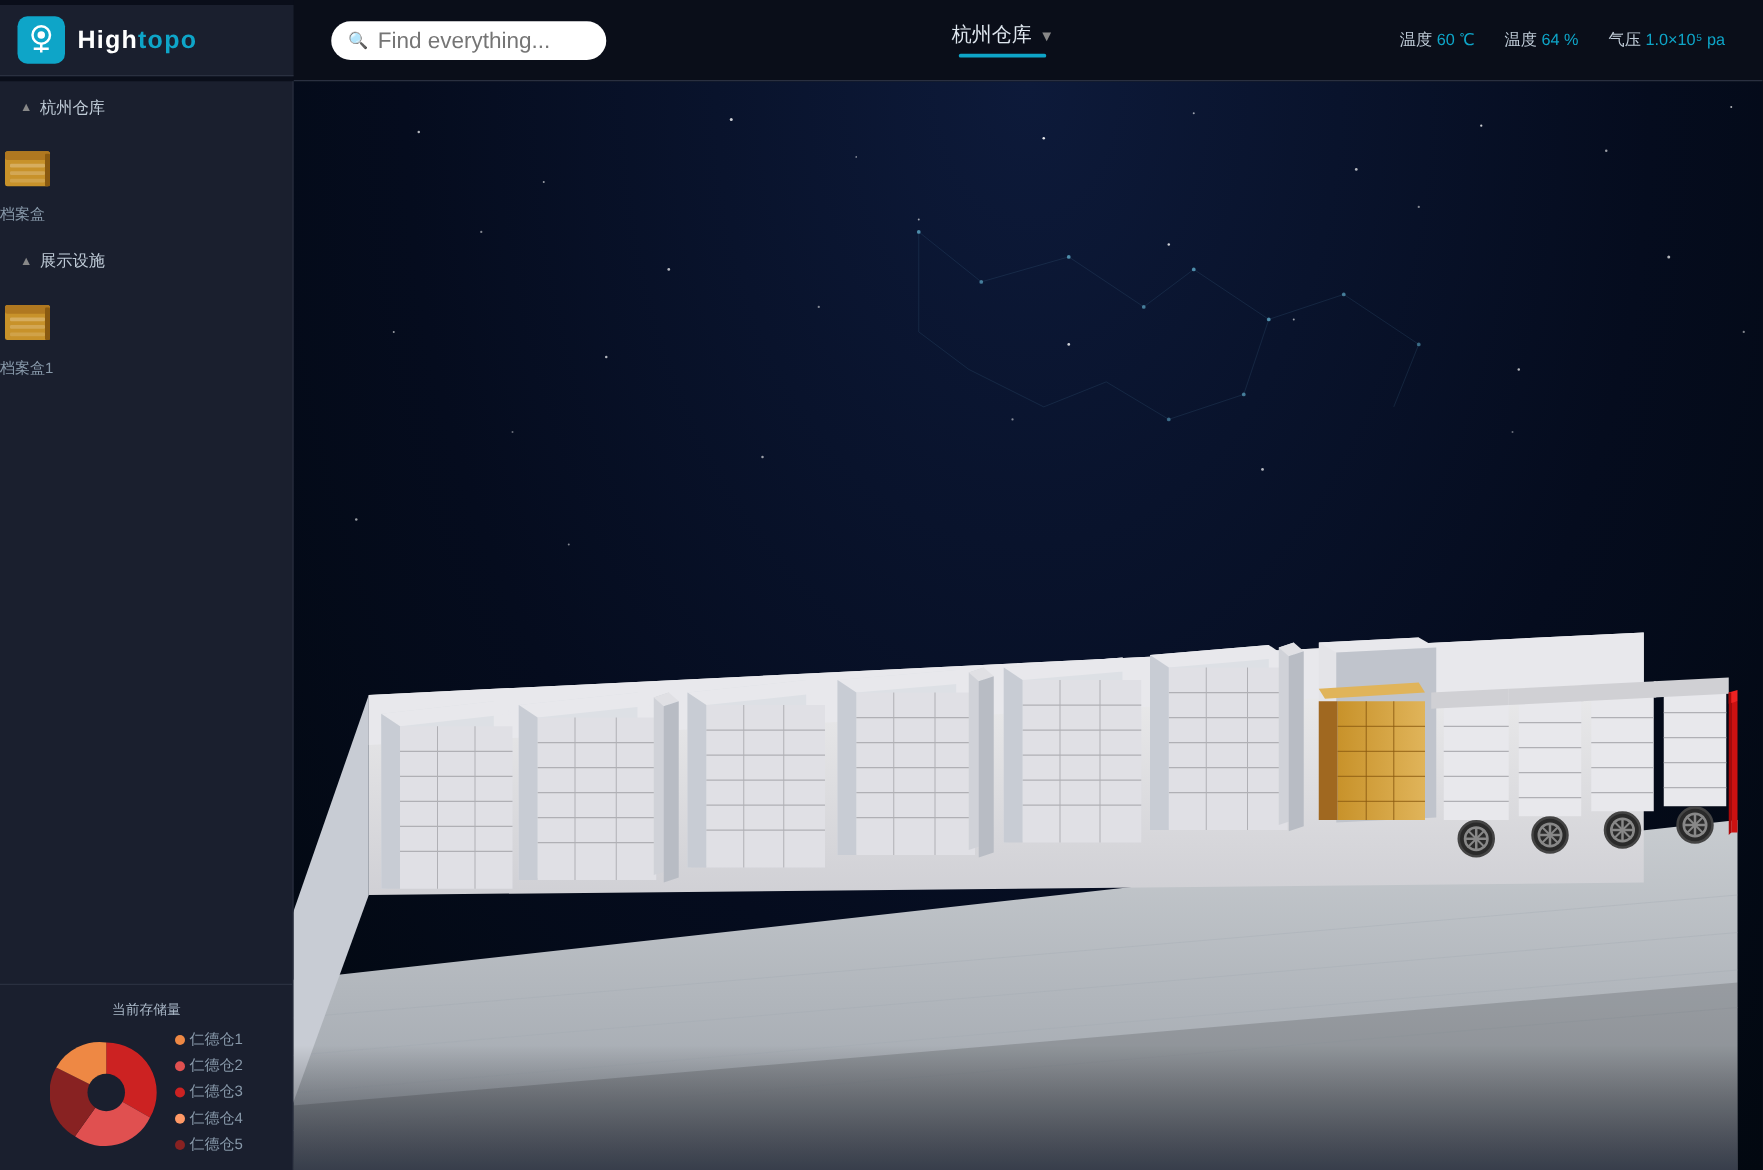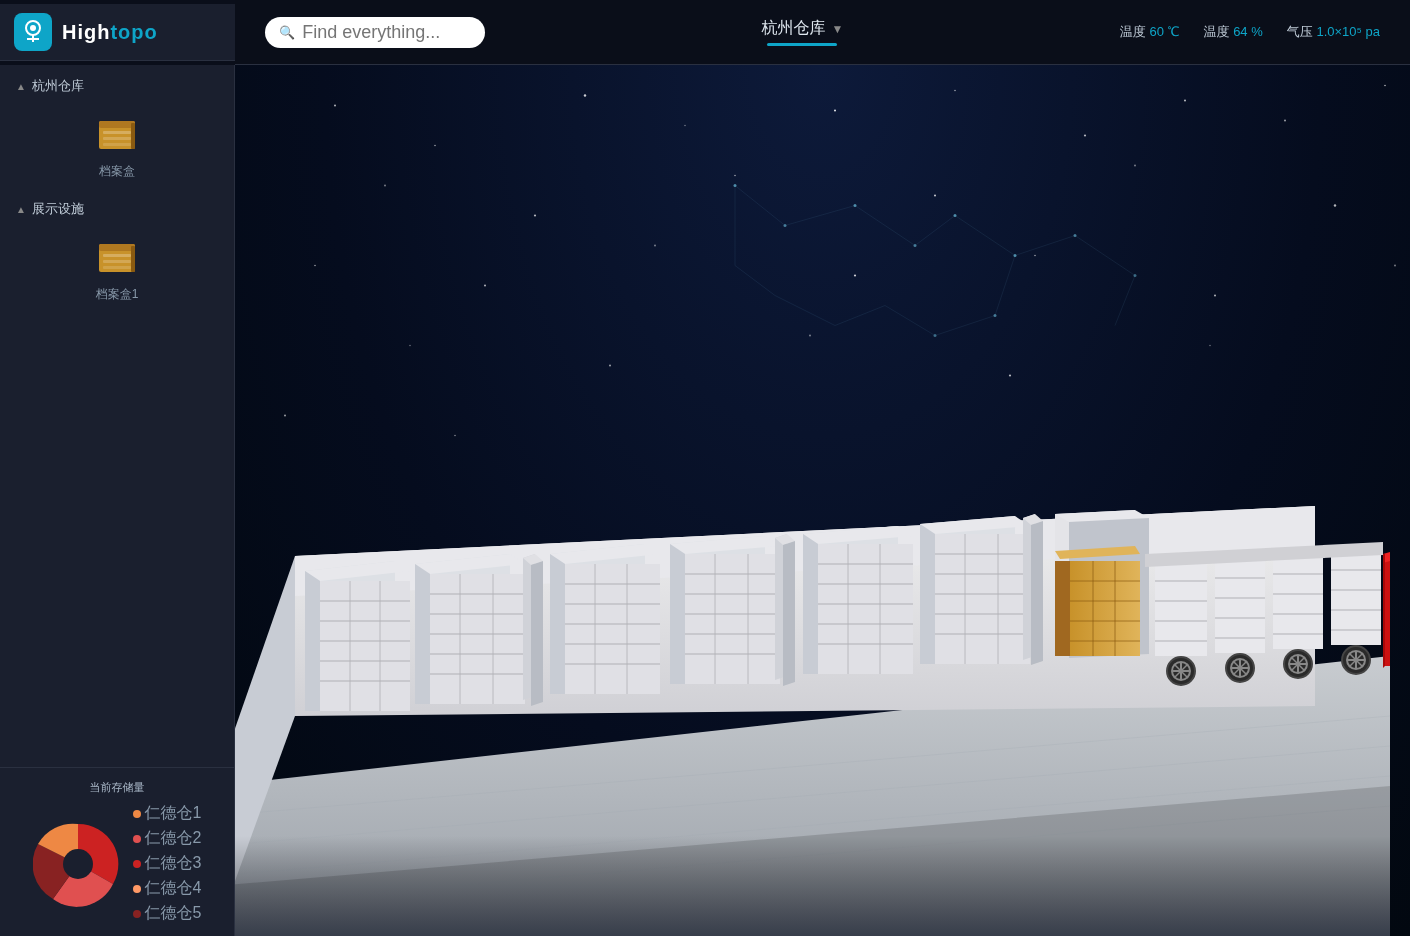--- a/index.html
+++ b/index.html
@@ -73,21 +73,21 @@
       display: flex; flex-direction: column;
       overflow-y: auto;
     }
     .sidebar-section-header {
       display: flex; align-items: center; gap: 6px;
       padding: 12px 16px 8px 16px;
       color: #c0ccd8; font-size: 13px;
     }
     .triangle { color: #888; font-size: 10px; }
     .sidebar-item {
-      display: flex; flex-direction: column; align-items: center;
+      display: flex; flex-direction: column; align-items: flex-start;
       padding: 10px 0 8px 0;
       cursor: pointer;
     }
     .item-icon {
       width: 44px; height: 44px;
       position: relative; margin-bottom: 6px;
     }
     .item-label {
       color: #8899aa; font-size: 12px;
     }
@@ -101,21 +101,21 @@
       color: #aab8c8; font-size: 11px; text-align: center; margin-bottom: 8px;
     }
     .pie-container {
       display: flex; align-items: center; justify-content: center;
       position: relative;
     }
     .pie-legend {
       margin-left: 10px; display: flex; flex-direction: column; gap: 4px;
     }
     .legend-item {
-      display: flex; align-items: center; gap: 4px; font-size: 16px; color: #8899aa;
+      display: flex; align-items: center; gap: 4px; font-size: 12px; color: #8899aa;
     }
     .legend-dot {
       width: 8px; height: 8px; border-radius: 50%;
     }
 
     
     .main-view {
       position: absolute; top: 65px; left: 235px; right: 0; bottom: 0;
       background: radial-gradient(ellipse at center top, #0d1a3a 0%, #050c1e 60%, #020810 100%);
       overflow: hidden;

